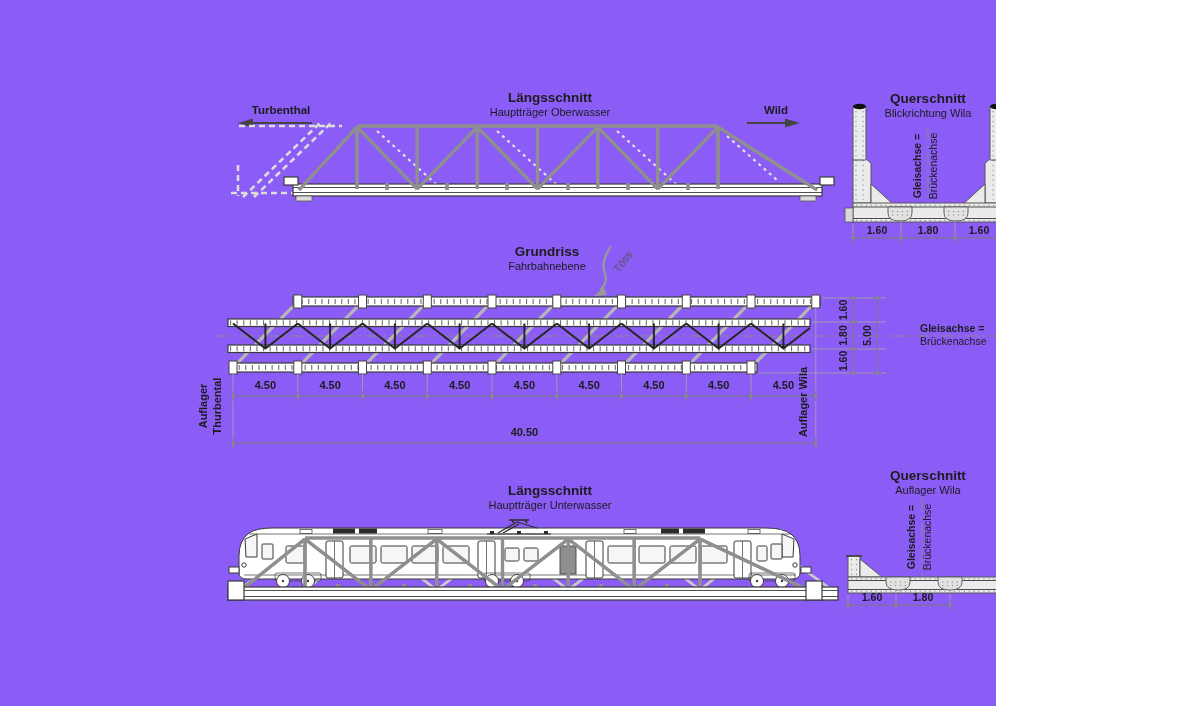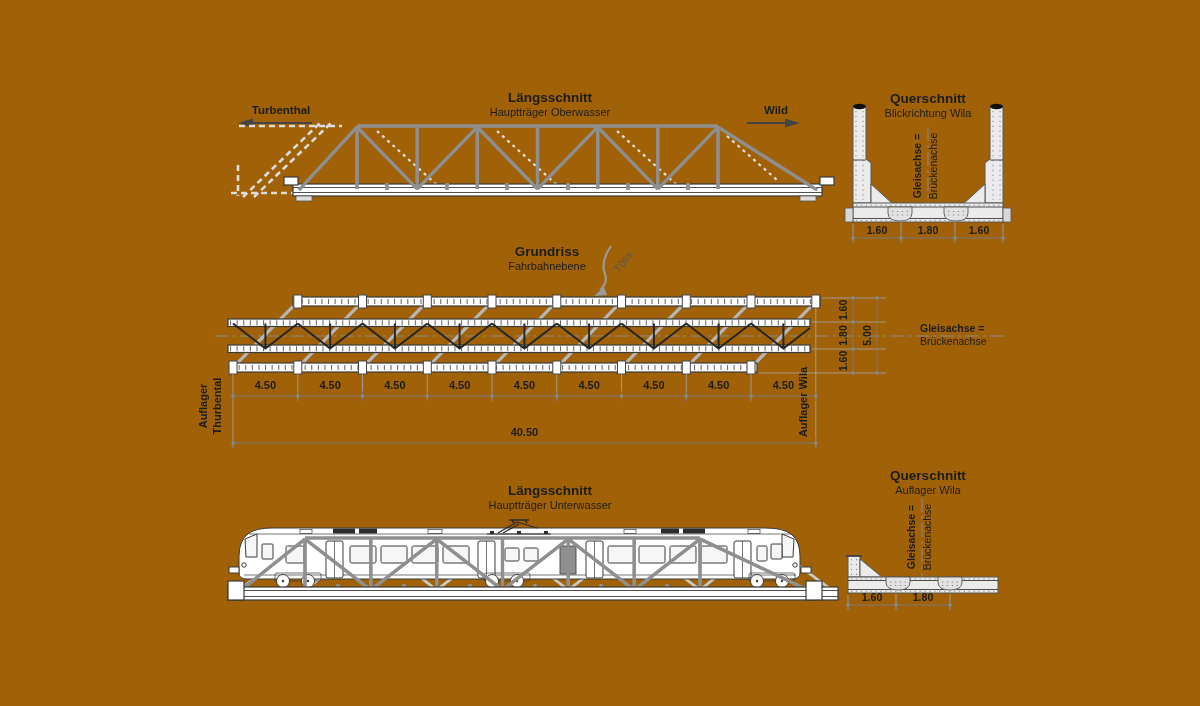--- a/index.html
+++ b/index.html
@@ -1,16 +1,16 @@
 <!DOCTYPE html>
 <html><head>
 <meta charset="utf-8">
 <style>
   html,body{margin:0;padding:0;background:#fff;}
-  .stage{width:1200px;height:706px;position:relative;background:#a16207;overflow:hidden;}
+  .stage{width:996px;height:706px;position:relative;background:#8b5cf6;overflow:hidden;}
   svg{display:block;}
   text{font-family:"Liberation Sans",sans-serif;fill:#1c1c1c;}
   .t-title{font-size:13.5px;font-weight:bold;}
   .t-sub{font-size:11px;}
   .t-dir{font-size:11.5px;font-weight:bold;}
   .t-dim{font-size:11px;font-weight:bold;}
   .t-dims{font-size:10.5px;font-weight:bold;}
   .t-axisb{font-size:10.5px;font-weight:bold;}
   .t-axis{font-size:10.5px;}
   .t-river{font-size:11px;fill:#555;}

